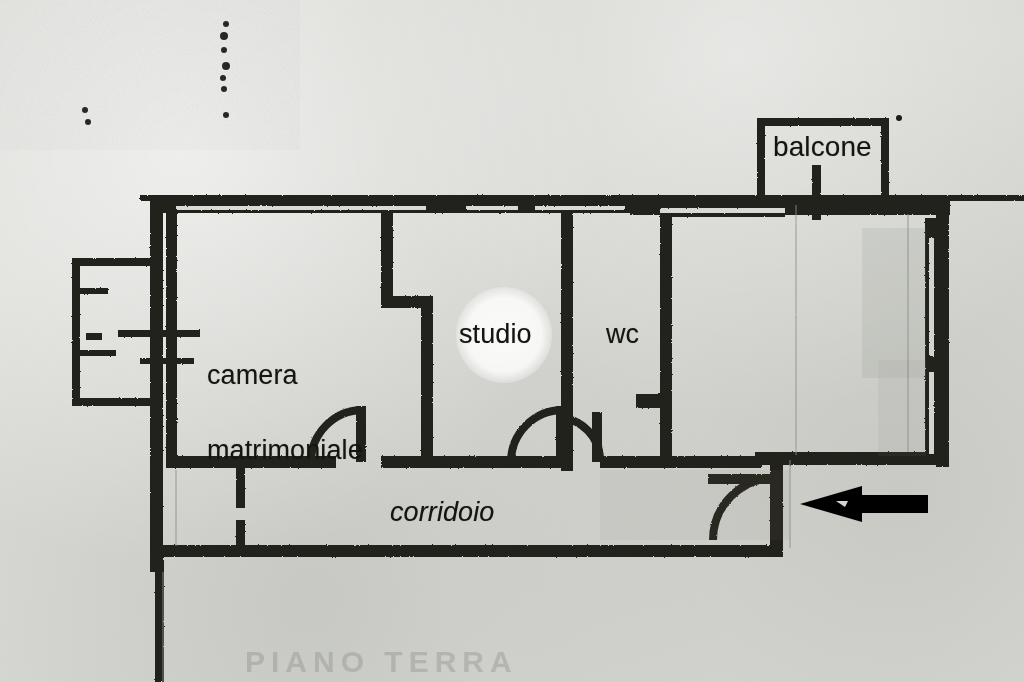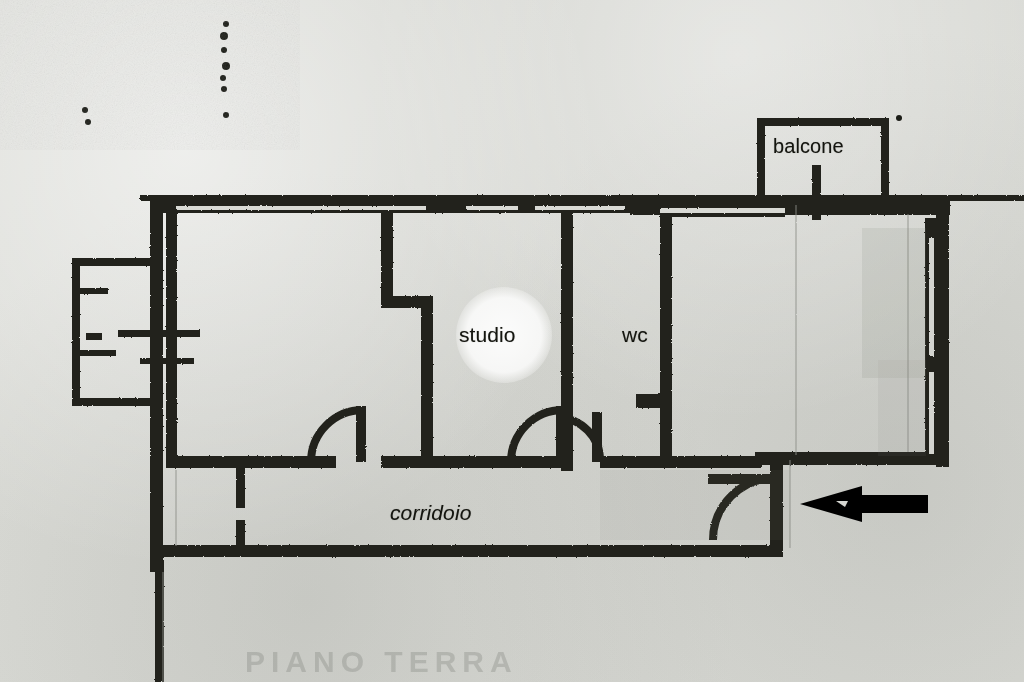--- a/index.html
+++ b/index.html
@@ -30,27 +30,27 @@
   #plan-svg {
     position: absolute;
     left: 0;
     top: 0;
     width: 1024px;
     height: 682px;
   }
   .room-label {
     position: absolute;
     color: #14150f;
-    font-size: 21px;
+    font-size: 27px;
     line-height: 25px;
     letter-spacing: 0.1px;
     white-space: pre;
     text-shadow: 0 0 1px rgba(20,20,16,0.30);
   }
-  .label-balcone  { font-size: 20px; }
+  .label-balcone  { font-size: 28px; }
   .faint-title {
     position: absolute;
     color: rgba(120,123,116,0.30);
     font-size: 30px;
     letter-spacing: 6px;
     font-weight: bold;
     white-space: pre;
   }
   .speck {
     position: absolute;
@@ -209,24 +209,28 @@
 
     <g>
       <path d="M 800 504 L 862 486 L 862 522 Z" fill="#000000"></path>
       <rect x="858" y="495" width="70" height="18" fill="#000000"></rect>
       <path d="M 836 501 L 848 501 L 845 507 Z" fill="#d6d7d2"></path>
     </g>
   </svg>
 
   <div class="highlight-blob" style="left:456px; top:287px; width:96px; height:96px;"></div>
 
+  <div class="room-label" style="left:207px; top:313px;">
+    <div>camera</div>
+    <div>matrimoniale</div>
+  </div>
 
   <div class="room-label" style="left:459px; top:322px;">studio</div>
 
-  <div class="room-label" style="left:606px; top:322px;margin-left:16px;">wc</div>
+  <div class="room-label" style="left:606px; top:322px;">wc</div>
 
 
   <div class="room-label" style="left:390px; top:500px;font-style:italic;">corridoio</div>
 
   <div class="room-label label-balcone" style="left:773px; top:134px;">balcone</div>
 
   <div class="faint-title" style="left:245px; top:645px;">PIANO TERRA</div>
 
   <div id="specks">
       <div class="speck" style="left: 223px; top: 21px; width: 6px; height: 6px;"></div>

